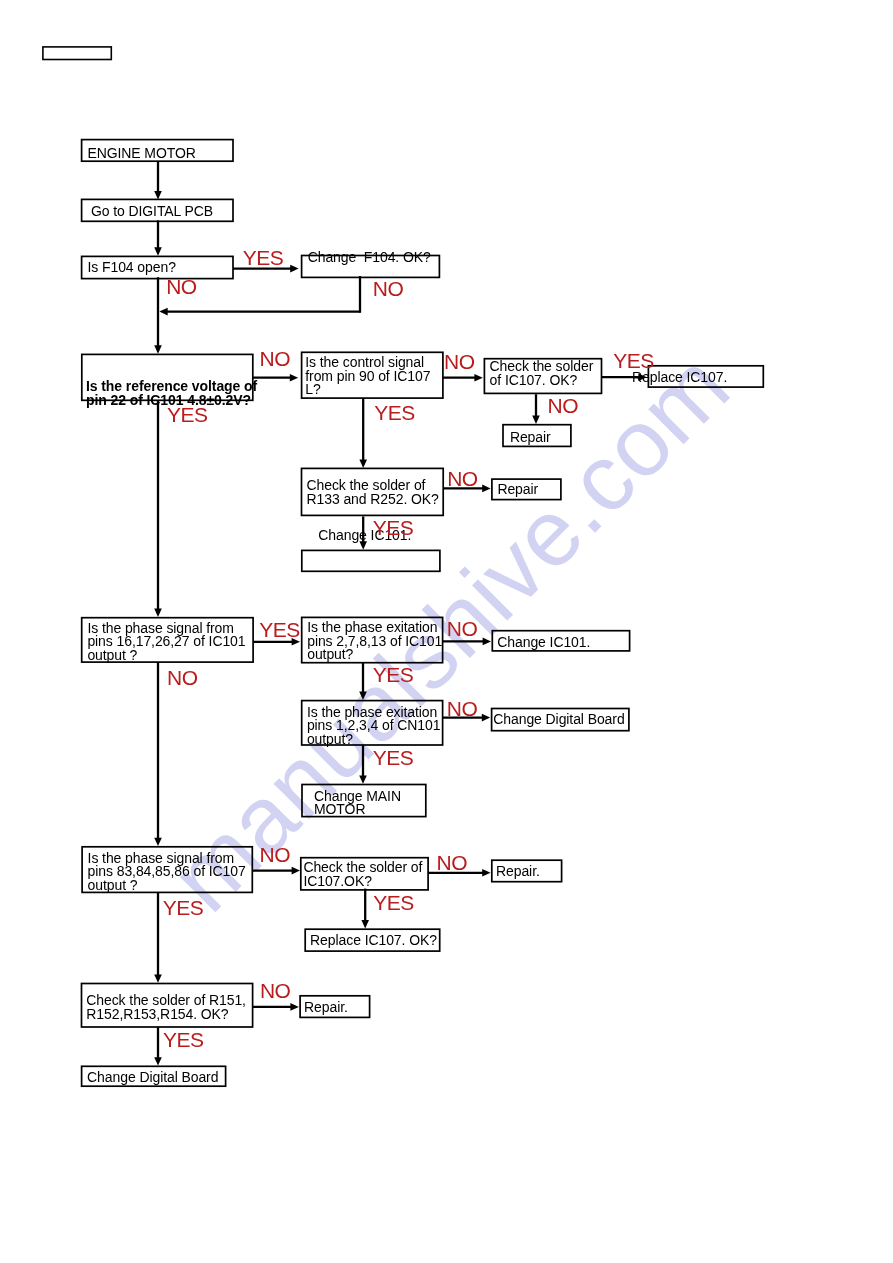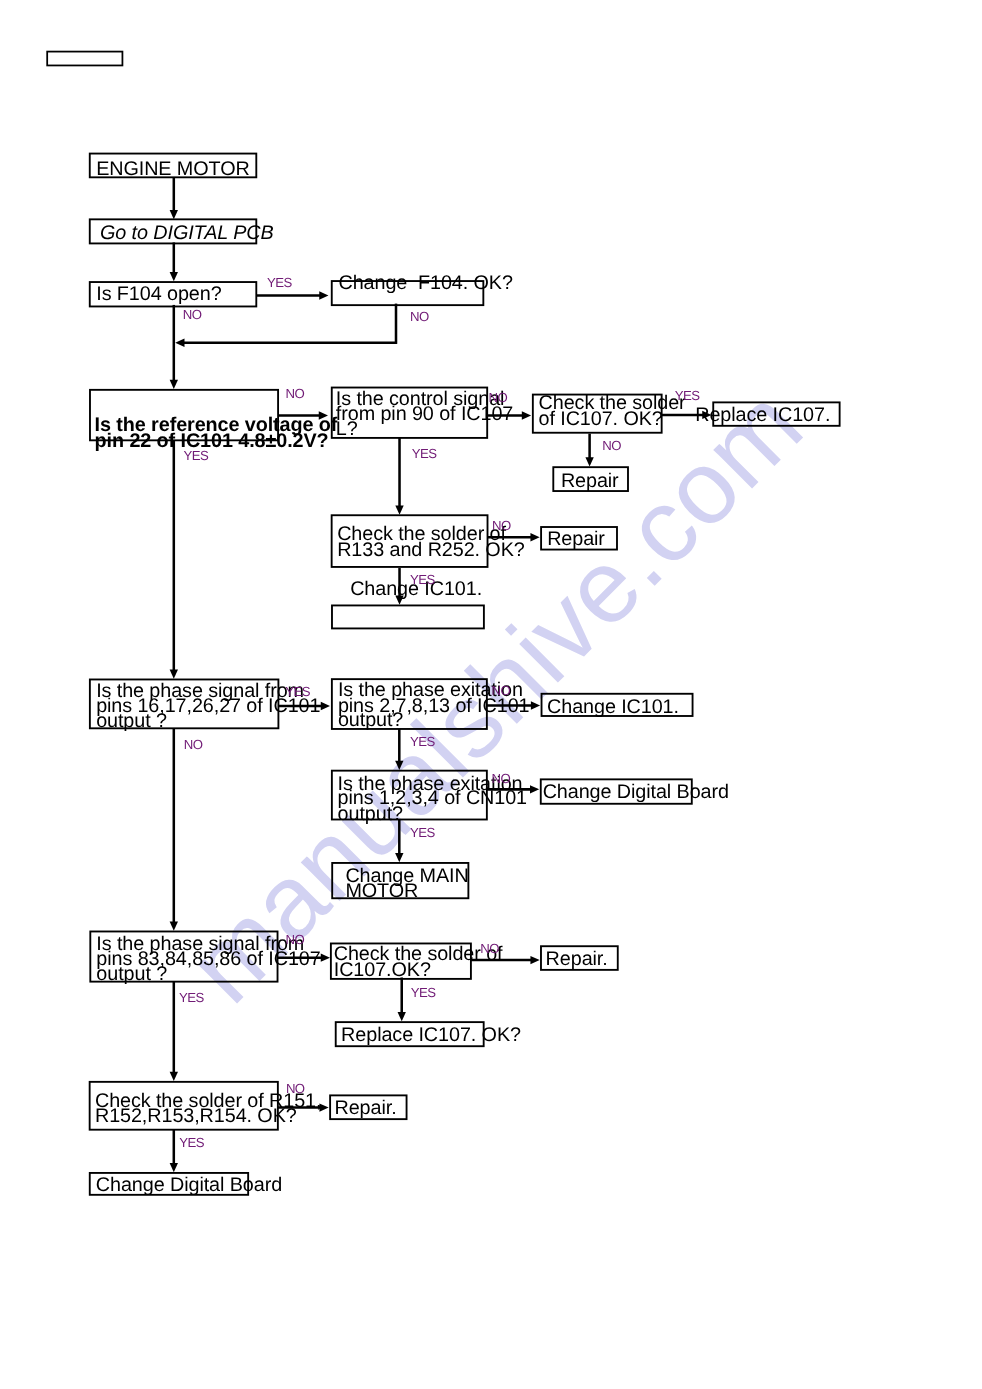--- a/index.html
+++ b/index.html
@@ -12,25 +12,25 @@
   #wm-layer{position:absolute;left:0;top:0;width:893px;height:1263px;overflow:hidden;
             pointer-events:none;user-select:none;}
   .wm{position:absolute;color:#d2d2f2;font-family:"Liberation Sans",sans-serif;
       font-size:94.1px;letter-spacing:0.6px;white-space:nowrap;line-height:1;}
 
   
   svg.ink{position:absolute;left:0;top:0;width:893px;height:1263px;
           shape-rendering:geometricPrecision;}
 
   
-  .t{position:absolute;font-size:18px;line-height:13.5px;white-space:pre;
+  .t{position:absolute;font-size:14px;line-height:13.5px;white-space:pre;
      letter-spacing:-0.09px;color:#000;}
   
-  .lbl{position:absolute;font-size:12px;line-height:15.2px;white-space:nowrap;
-       letter-spacing:-0.5px;color:#701a75;}
+  .lbl{position:absolute;font-size:21px;line-height:15.2px;white-space:nowrap;
+       letter-spacing:-0.5px;color:#b91c1c;}
 </style>
 </head>
 <body>
 
 <div id="page">
 
   <div id="wm-layer">
     <div class="wm" style="left:155.18px;top:861.31px;transform:rotate(-45deg);transform-origin:0 0;">manualshive.com</div>
   </div>
 
@@ -108,21 +108,21 @@
   <path d="M481.8 713.8 L481.8 721.4 L490.2 717.6 Z" fill="#000"></path>
   <line x1="252.3" y1="870.6" x2="292.8" y2="870.6" stroke="#000" stroke-width="2.3"></line>
   <path d="M291.6 866.8 L291.6 874.4 L300 870.6 Z" fill="#000"></path>
   <line x1="428" y1="872.8" x2="483.4" y2="872.8" stroke="#000" stroke-width="2.3"></line>
   <path d="M482.2 869 L482.2 876.6 L490.6 872.8 Z" fill="#000"></path>
   <line x1="252.6" y1="1006.9" x2="291.6" y2="1006.9" stroke="#000" stroke-width="2.3"></line>
   <path d="M290.4 1003.1 L290.4 1010.7 L298.8 1006.9 Z" fill="#000"></path>
 </svg>
 
   <div class="t" style="left:87.4px;top:146.6px;">ENGINE MOTOR</div>
-  <div class="t" style="left:90.9px;top:204.8px;font-style:italic;">Go to DIGITAL PCB</div>
+  <div class="t" style="left:90.9px;top:204.8px;">Go to DIGITAL PCB</div>
   <div class="t" style="left:87.5px;top:260.6px;">Is F104 open?</div>
   <div class="t" style="left:307.7px;top:251px;">Change  F104. OK?</div>
   <div class="t" style="left:86px;top:380px;font-weight:bold;">Is the reference voltage of
 pin 22 of IC101 4.8±0.2V?</div>
   <div class="t" style="left:305.3px;top:356.4px;">Is the control signal
 from pin 90 of IC107
 L?</div>
   <div class="t" style="left:489.6px;top:360px;">Check the solder
 of IC107. OK?</div>
   <div class="t" style="left:632px;top:370.7px;">Replace IC107.</div>

